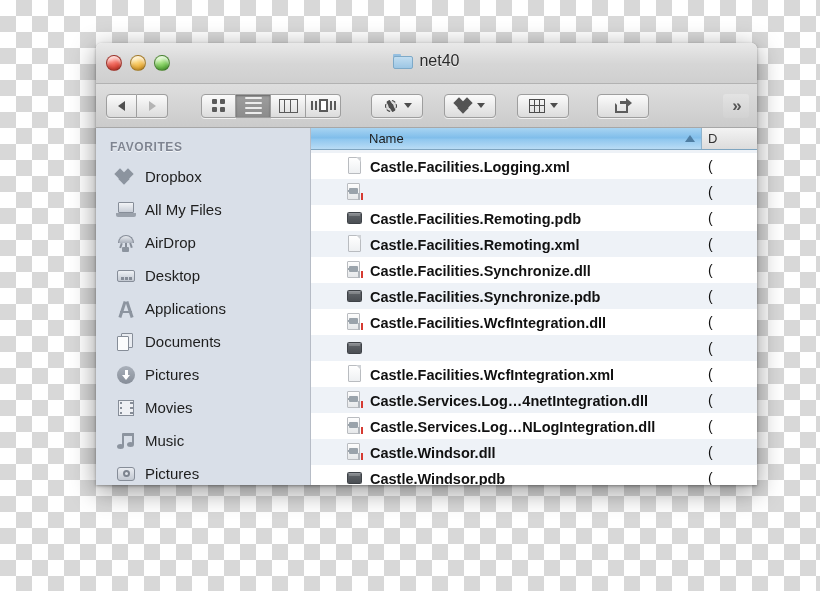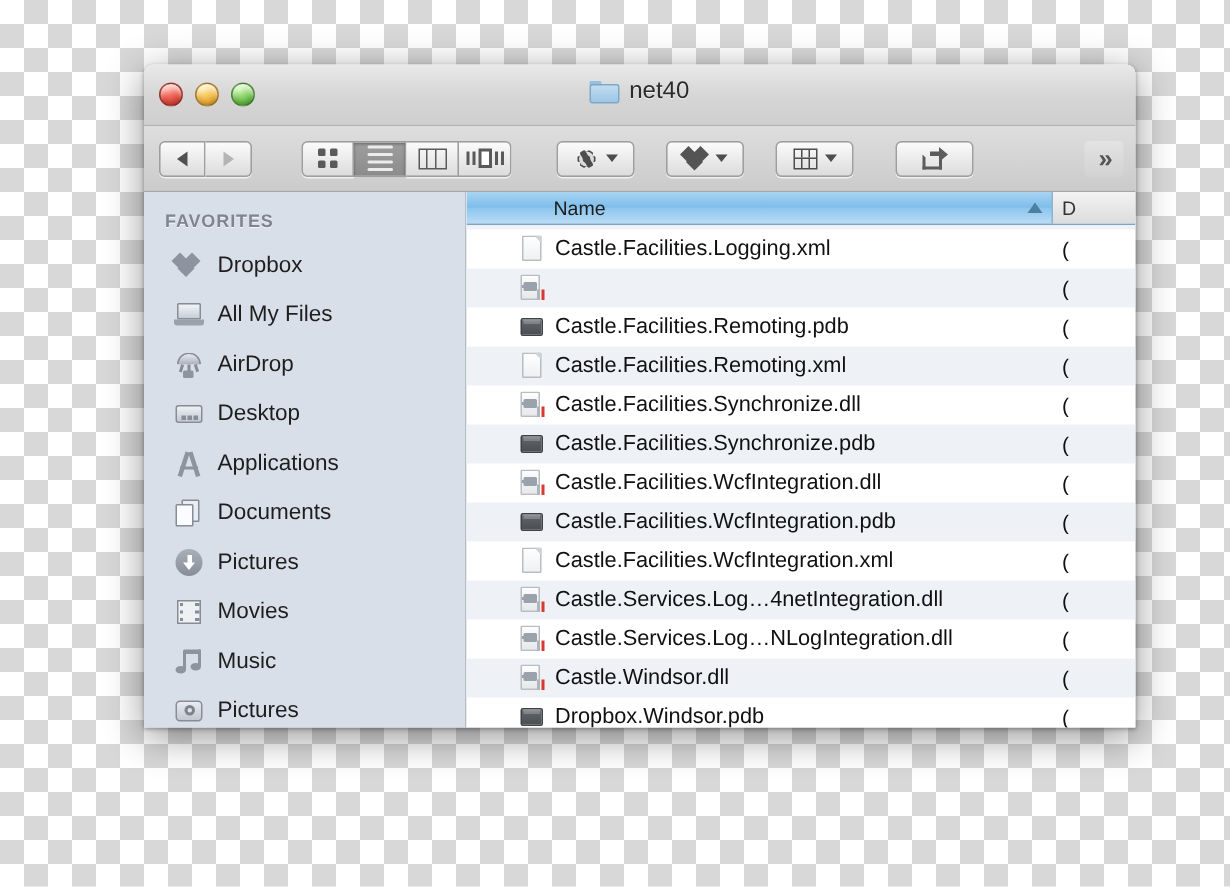--- a/index.html
+++ b/index.html
@@ -265,22 +265,22 @@
     border-bottom: 7px solid #4f7ea3;
   }
 
   .rows { position: absolute; left: 0; right: 0; top: 10px; bottom: 0; }
   .row {
     display: flex; height: 26px; align-items: center;
     font-size: 14.5px; color: #111;
   }
   .row.alt { background: #eef2f7; }
   .row .cell-name {
-    flex: 1; display: flex; align-items: center; gap: 8px;
-    padding-left: 36px; overflow: hidden; white-space: nowrap;
+    flex: 1; display: flex; align-items: flex-end; gap: 8px;
+    padding-left: 36px; overflow: hidden; white-space: nowrap; font-weight: bold;
   }
   .row .cell-date {
     width: 55px; padding-left: 6px; box-sizing: border-box;
     font-size: 14px; color: #111; overflow: hidden; white-space: nowrap;
   }
 
   
   .ficon { width: 15px; height: 18px; flex: none; position: relative; }
   .ficon.xml .sheet {
     position: absolute; left: 1px; top: 0; width: 13px; height: 17px;
@@ -631,21 +631,20 @@
               </span>
               <span>Castle.Facilities.WcfIntegration.dll</span>
             </div>
             <div class="cell-date">(</div>
           </div>
           <div class="row alt">
             <div class="cell-name">
               <span class="ficon pdb">
                 <span class="blk"></span>
               </span>
-              <span>Castle.Facilities.WcfIntegration.pdb</span>
             </div>
             <div class="cell-date">(</div>
           </div>
           <div class="row">
             <div class="cell-name">
               <span class="ficon xml">
                 <span class="sheet"></span>
                 <span class="fold"></span>
               </span>
               <span>Castle.Facilities.WcfIntegration.xml</span>
@@ -692,20 +691,20 @@
               </span>
               <span>Castle.Windsor.dll</span>
             </div>
             <div class="cell-date">(</div>
           </div>
           <div class="row">
             <div class="cell-name">
               <span class="ficon pdb">
                 <span class="blk"></span>
               </span>
-              <span>Dropbox.Windsor.pdb</span>
+              <span>Castle.Windsor.pdb</span>
             </div>
             <div class="cell-date">(</div>
           </div>
         </div>
     </div>
   </div>
 </div>
 
 </body></html>

